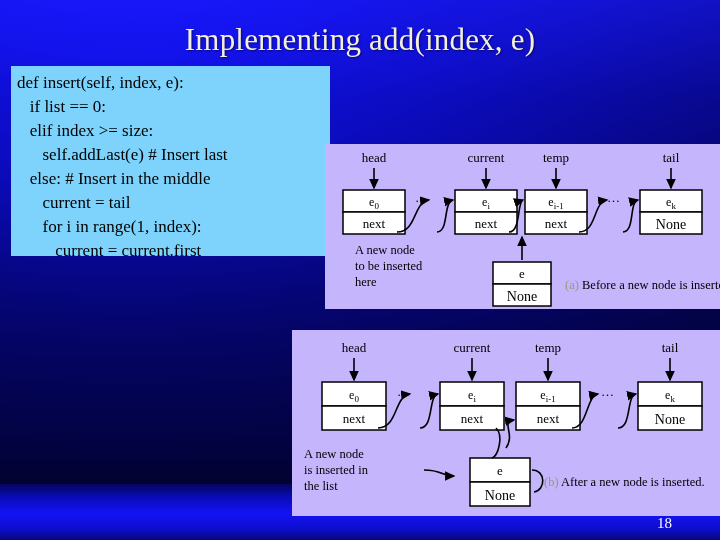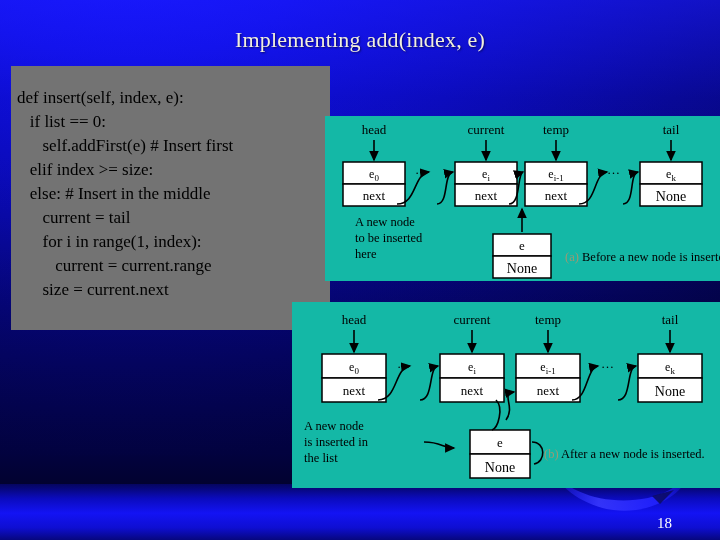--- a/index.html
+++ b/index.html
@@ -57,52 +57,53 @@
   }
   .swoosh svg { display:block; }
 
   
   .title {
     position: absolute;
     left: 0; right: 0;
     top: 22px;
     text-align: center;
     color: #f2efdc;
-    font-size: 22px;
+    font-size: 31px;
     line-height: 36px;
     letter-spacing: 0.2px;
     text-shadow: 1px 1px 2px rgba(0,0,0,0.55);
     white-space: nowrap;
   }
 
   
   .codebox {
     position: absolute;
     left: 11px;
     top: 66px;
     width: 319px;
-    height: 264px;
-    background: #737373;
+    height: 190px;
+    background: #7dd3fc;
     color: #000000;
     box-sizing: border-box;
-    padding: 20px 4px 4px 6px;
+    padding: 5px 4px 4px 6px;
     overflow: hidden;
   }
   .code-line {
     font-family: "Liberation Serif", "DejaVu Serif", serif;
     font-size: 17px;
     line-height: 24px;
     white-space: pre;
   }
 
   
   .fig {
     position: absolute;
-    background: #14b8a6;
+    background: #c4b5fd;
     overflow: hidden;
+    margin-top: 28px;
   }
   #fig-a { left: 325px; top: 116px; width: 395px; height: 165px; }
   #fig-b { left: 292px; top: 302px; width: 428px; height: 186px; }
   .fig svg { display: block; }
 
   
   .page-num {
     position: absolute;
     right: 48px;
     bottom: 8px;
@@ -137,26 +138,26 @@
       <path d="M2,4 L20,14 L14,20 Z" fill="#2a2aff" opacity="0.75"></path>
       <path d="M108,36 L130,30 L116,44 Z" fill="#0a0a5e" opacity="0.85"></path>
     </svg>
   </div>
 
   <div class="title">Implementing add(index, e)</div>
 
   <div class="codebox">
     <div class="code-line">def insert(self, index, e):</div>
     <div class="code-line">   if list == 0:</div>
-    <div class="code-line">      self.addFirst(e) # Insert first</div>
     <div class="code-line">   elif index &gt;= size:</div>
+    <div class="code-line">      self.addLast(e) # Insert last</div>
     <div class="code-line">   else: # Insert in the middle</div>
     <div class="code-line">      current = tail</div>
     <div class="code-line">      for i in range(1, index):</div>
-    <div class="code-line">         current = current.range</div>
+    <div class="code-line">         current = current.first</div>
     <div class="code-line">      size = current.next</div>
 
   </div>
 
   <div class="fig" id="fig-a">
     <svg width="395" height="165" viewBox="0 0 395 165" font-family="Liberation Serif, DejaVu Serif, serif">
       <defs>
         <marker id="ah-a" markerWidth="7" markerHeight="7" refX="5.6" refY="3" orient="auto">
           <path d="M0,0 L6.5,3 L0,6 z" fill="#000"></path>
         </marker>

